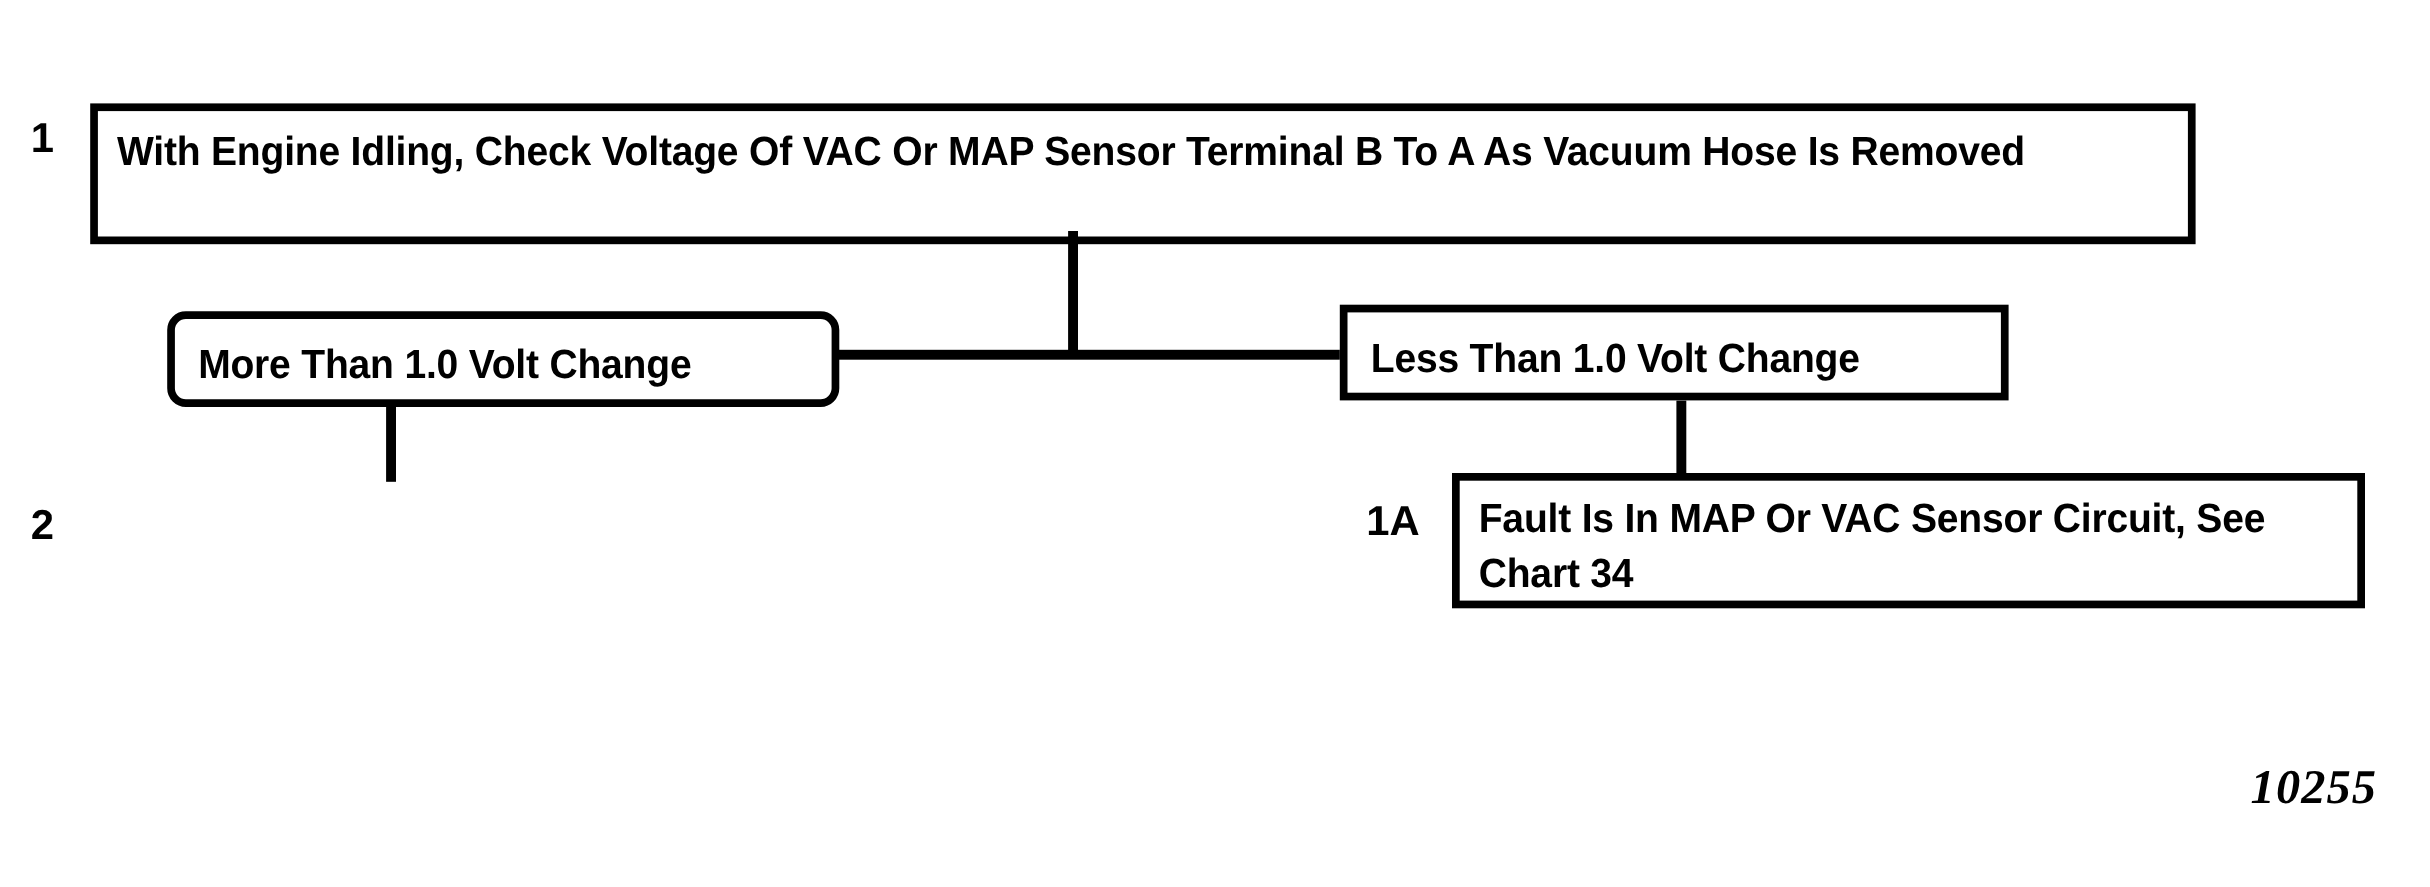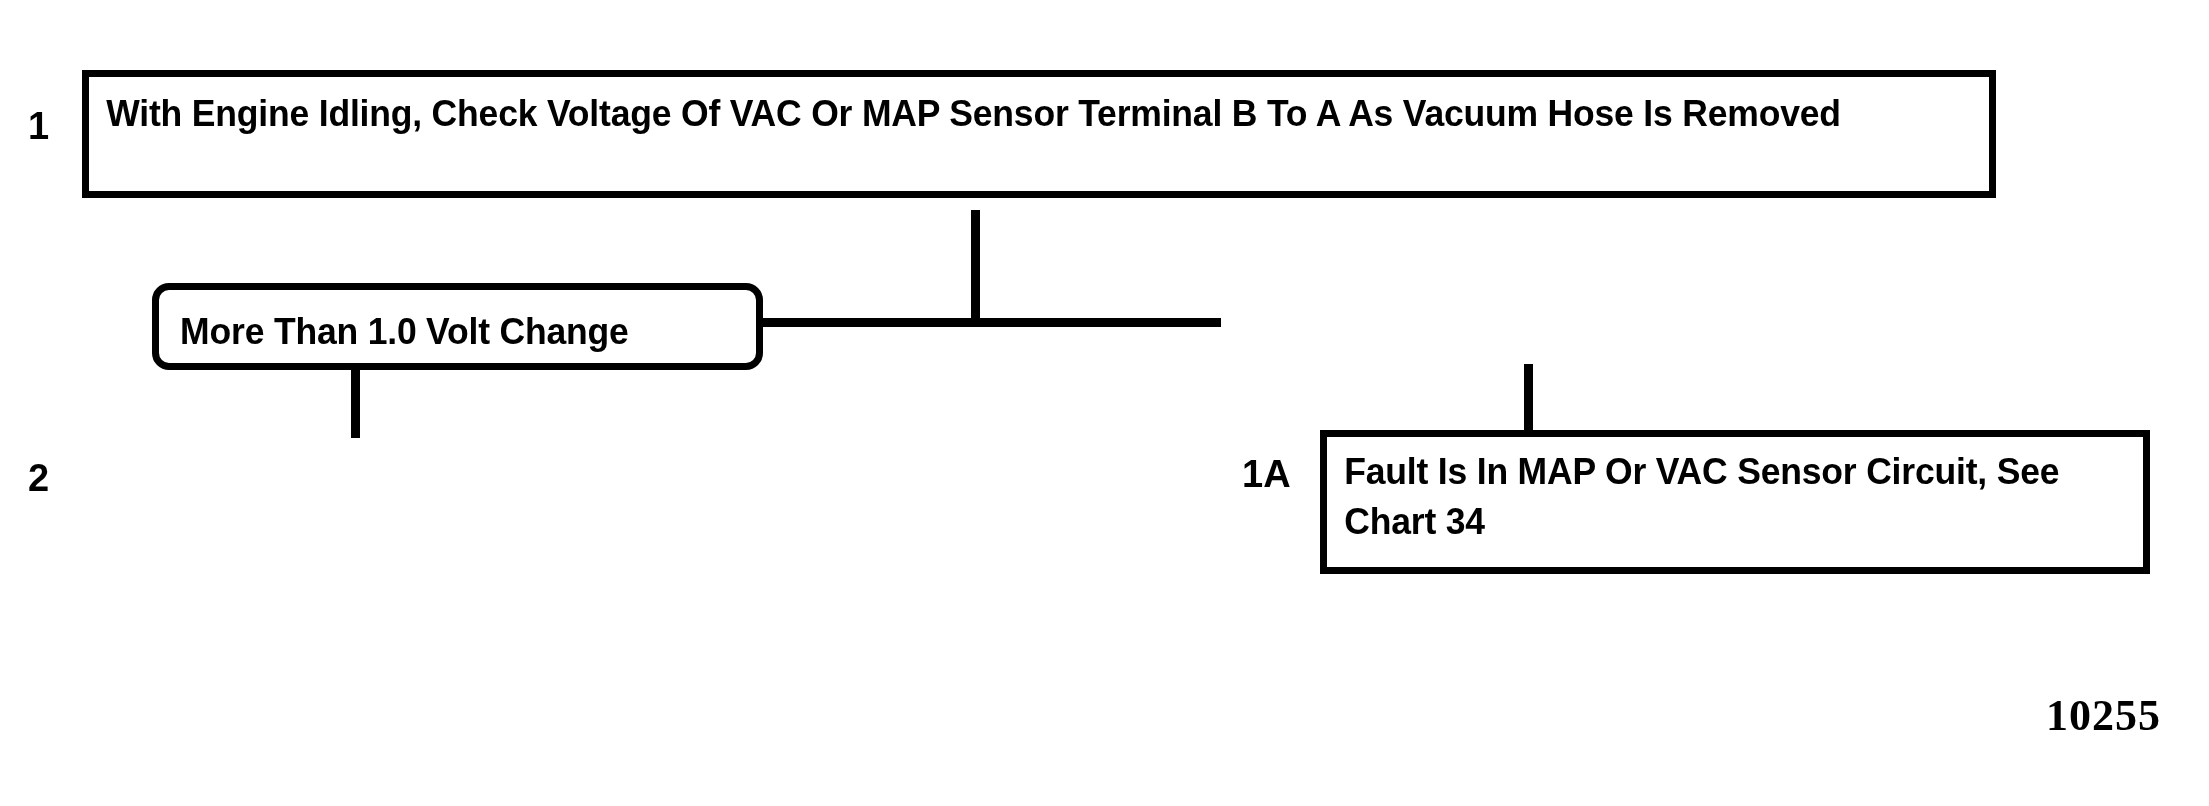--- a/index.html
+++ b/index.html
@@ -24,21 +24,21 @@
   }
   .box .txt{
     display:block;
     font-family:"Liberation Sans", sans-serif;
     font-weight:bold;
     color:#000000;
     letter-spacing:-0.2px;
     white-space:pre-line;
   }
   
-  #box-1{ left:82px;  top:70px;  width:1914px; height:128px; }
+  #box-1{ left:82px;  top:94px;  width:1914px; height:128px; }
   #box-1 .txt{
     font-size:37px;
     line-height:50px;
     padding:12px 0 0 18px;
     transform:scaleX(.96);
     transform-origin:left top;
   }
   
   #box-more{ left:152px; top:283px; width:611px; height:87px;border-radius:17px; }
   #box-more .txt{
@@ -59,21 +59,21 @@
   
   #box-2{ left:78px; top:435px; width:969px; height:273px; }
   #box-2 .txt{
     font-size:37px;
     line-height:50px;
     padding:12px 0 0 18px;
     transform:scaleX(.96);
     transform-origin:left top;
   }
   
-  #box-1a{ left:1320px; top:430px; width:830px; height:144px; }
+  #box-1a{ left:1320px; top:430px; width:830px; height:123px; }
   #box-1a .txt{
     font-size:37px;
     line-height:50px;
     padding:10px 0 0 18px;
     transform:scaleX(.96);
     transform-origin:left top;
   }
   
   .step-label{
     position:absolute;
@@ -95,20 +95,21 @@
   
   #conn-more-down{ left:351px; top:364px; width:9px; height:74px; }
   
   #conn-less-down{ left:1524px; top:364px; width:9px; height:70px; }
   
   #fig-number{
     position:absolute;
     left:2046px;
     top:694px;
     font-family:"Liberation Serif", serif;
+    font-style:italic;
     font-weight:bold;
     font-size:44px;
     line-height:44px;
     letter-spacing:1px;
     color:#000000;
   }
 </style>
 </head>
 <body>
 
@@ -122,20 +123,23 @@
 
   <div class="ln" id="conn-main-down"></div>
   <div class="ln" id="conn-bus"></div>
   <div class="ln" id="conn-more-down"></div>
   <div class="ln" id="conn-less-down"></div>
 
   <div class="box" id="box-more">
     <span class="txt">More Than 1.0 Volt Change</span>
   </div>
 
+  <div class="box" id="box-less">
+    <span class="txt">Less Than 1.0 Volt Change</span>
+  </div>
 
   <span class="step-label" id="label-2">2</span>
 
 
   <span class="step-label" id="label-1a">1A</span>
 
   <div class="box" id="box-1a">
     <span class="txt">Fault Is In MAP Or VAC Sensor Circuit, See Chart 34</span>
   </div>
 

